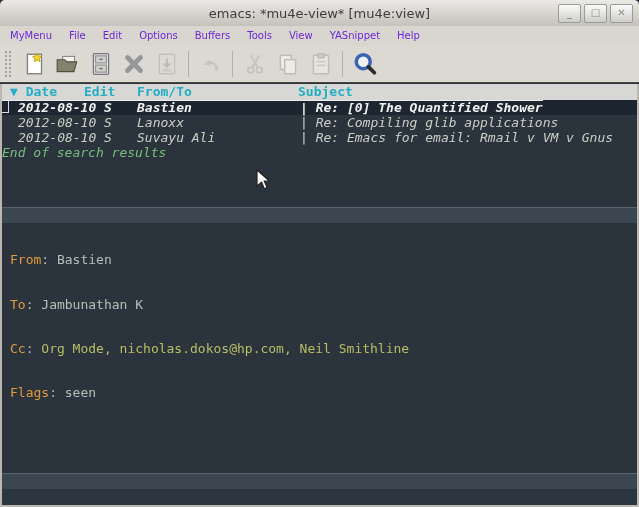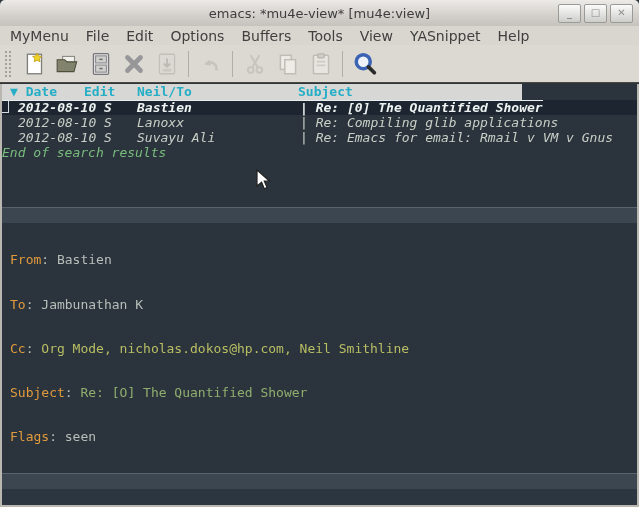--- a/index.html
+++ b/index.html
@@ -18,36 +18,36 @@
   .win-buttons{position:absolute;right:6px;top:4px;display:flex;gap:3px;}
   .win-btn{
     width:21px;height:17px;border:1px solid #9a9a97;border-radius:2px;
     background:linear-gradient(#fbfbfb,#cdcdca);
     color:#8f8f8d;font-size:10px;font-weight:bold;line-height:15px;text-align:center;
   }
   .menubar{
     position:absolute;left:0;top:26px;width:639px;height:19px;
     background:#d9d6d0;display:flex;align-items:center;padding-left:10px;box-sizing:border-box;
   }
-  .menu-item{font-size:14px;color:#404040;margin-right:17px;white-space:nowrap;}
+  .menu-item{font-size:10px;color:#6d28d9;margin-right:17px;white-space:nowrap;}
   .toolbar{
     position:absolute;left:0;top:45px;width:639px;height:38px;
     background:#dcd9d3;display:flex;align-items:center;box-sizing:border-box;padding-left:4px;
     border-bottom:1px solid #4b4741;
   }
   .tb-handle{width:8px;height:28px;margin-right:6px;
     background-image:radial-gradient(#a5a29b 1px, transparent 1.2px);
     background-size:4px 4px;}
   .tb-btn{width:33px;height:32px;display:flex;align-items:center;justify-content:center;}
   .tb-sep{width:1px;height:26px;background:#b2aea8;margin:0 5px;}
   
   .mono{font-family:"DejaVu Sans Mono",monospace;}
   .headers-window{position:absolute;left:0;top:84px;width:639px;height:123px;background:#2b343d;}
   .header-line{
-    position:absolute;left:0;top:0;width:522px;height:16px;
+    position:absolute;left:0;top:0;width:639px;height:16px;
     background:#d7d7d5;color:#23aec6;font:bold 13px/16px "DejaVu Sans Mono",monospace;white-space:pre;
   }
   .header-line span{position:absolute;top:0;}
   .hrow{position:absolute;left:0;width:639px;height:15px;font:13px/15px "DejaVu Sans Mono",monospace;color:#c9cfc6;white-space:pre;}
   .hrow span{position:absolute;top:0;font-style:italic;}
   .hrow.selected{background:#1d2630;color:#eef2f1;font-weight:bold;}
   .sel-underline{position:absolute;left:2px;bottom:0;width:541px;height:1px;background:#e8edef;}
   .hollow-cursor{position:absolute;left:1px;top:1px;width:6px;height:11px;border:1px solid #d5dce0;}
   .col-datef{left:18px;} .col-from{left:137px;} .col-subj{left:300px;}
   .hc-date{left:10px;} .hc-flgs{left:84px;} .hc-from{left:137px;} .hc-subj{left:298px;}
@@ -172,21 +172,21 @@
         <circle cx="10.5" cy="10" r="6" fill="#eef2f8" stroke="#3a63b4" stroke-width="3"></circle>
         <path d="M15 14.5 L20 19.5" stroke="#2b2b2b" stroke-width="3.2" stroke-linecap="round"></path>
       </svg>
     </span>
   </div>
 
   <div class="headers-window mono">
     <div class="header-line">
       <span class="hc-date">▼ Date</span>
       <span class="hc-flgs">Edit</span>
-      <span class="hc-from">Neil/To</span>
+      <span class="hc-from">From/To</span>
       <span class="hc-subj">Subject</span>
     </div>
     <div class="hrow selected" style="top:16px;">
       <span class="hollow-cursor"></span>
       <span class="col-datef">2012-08-10 S</span>
       <span class="col-from">Bastien</span>
       <span class="col-subj">| Re: [0] The Quantified Shower</span>
       <span class="sel-underline"></span>
     </div>
     <div class="hrow" style="top:31px;">
@@ -203,21 +203,20 @@
   </div>
 
   <div class="modeline" style="top:207px;">
     
   </div>
 
   <div class="view-window">
     <div class="vline"><span class="hdr-label">From</span><span class="hdr-colon">: </span><span class="hdr-value">Bastien</span></div>
     <div class="vline"><span class="hdr-label">To</span><span class="hdr-colon">: </span><span class="hdr-value">Jambunathan K</span></div>
     <div class="vline"><span class="hdr-label">Cc</span><span class="hdr-colon">: </span><span class="hdr-value-cc">Org Mode, nicholas.dokos@hp.com, Neil Smithline</span></div>
-    <div class="vline"><span class="hdr-label">Subject</span><span class="hdr-colon">: </span><span class="hdr-value-subject">Re: [O] The Quantified Shower</span></div>
     <div class="vline"><span class="hdr-label">Flags</span><span class="hdr-colon">: </span><span class="hdr-value">seen</span></div>
     
     
     
     
     
     
     
     
     

